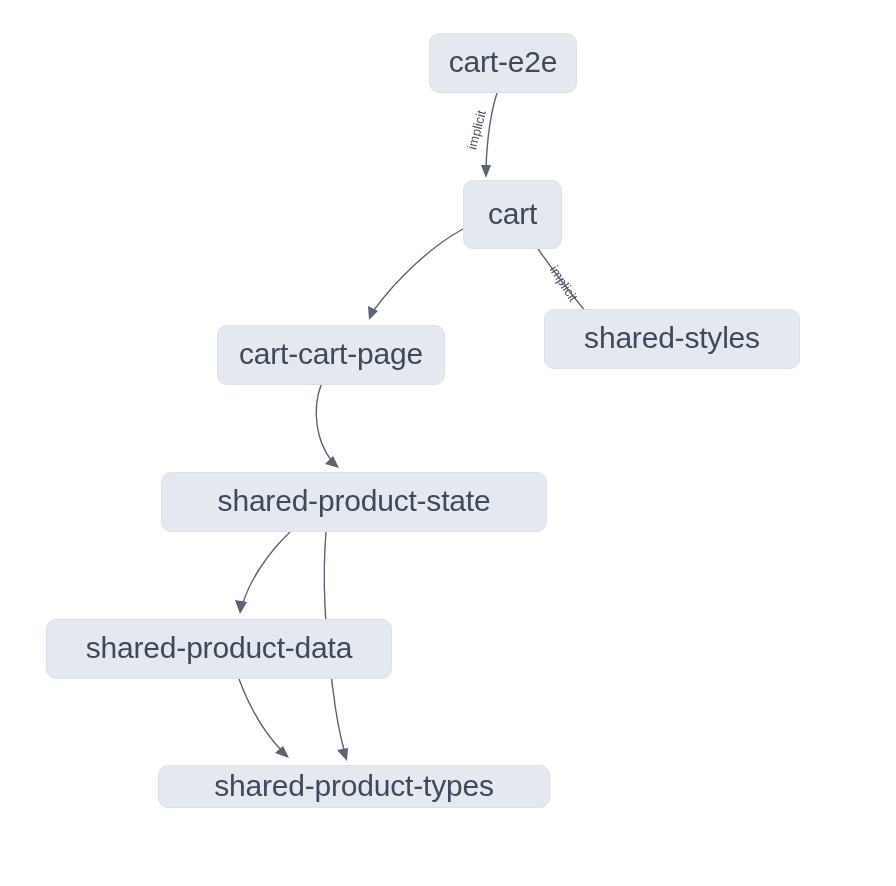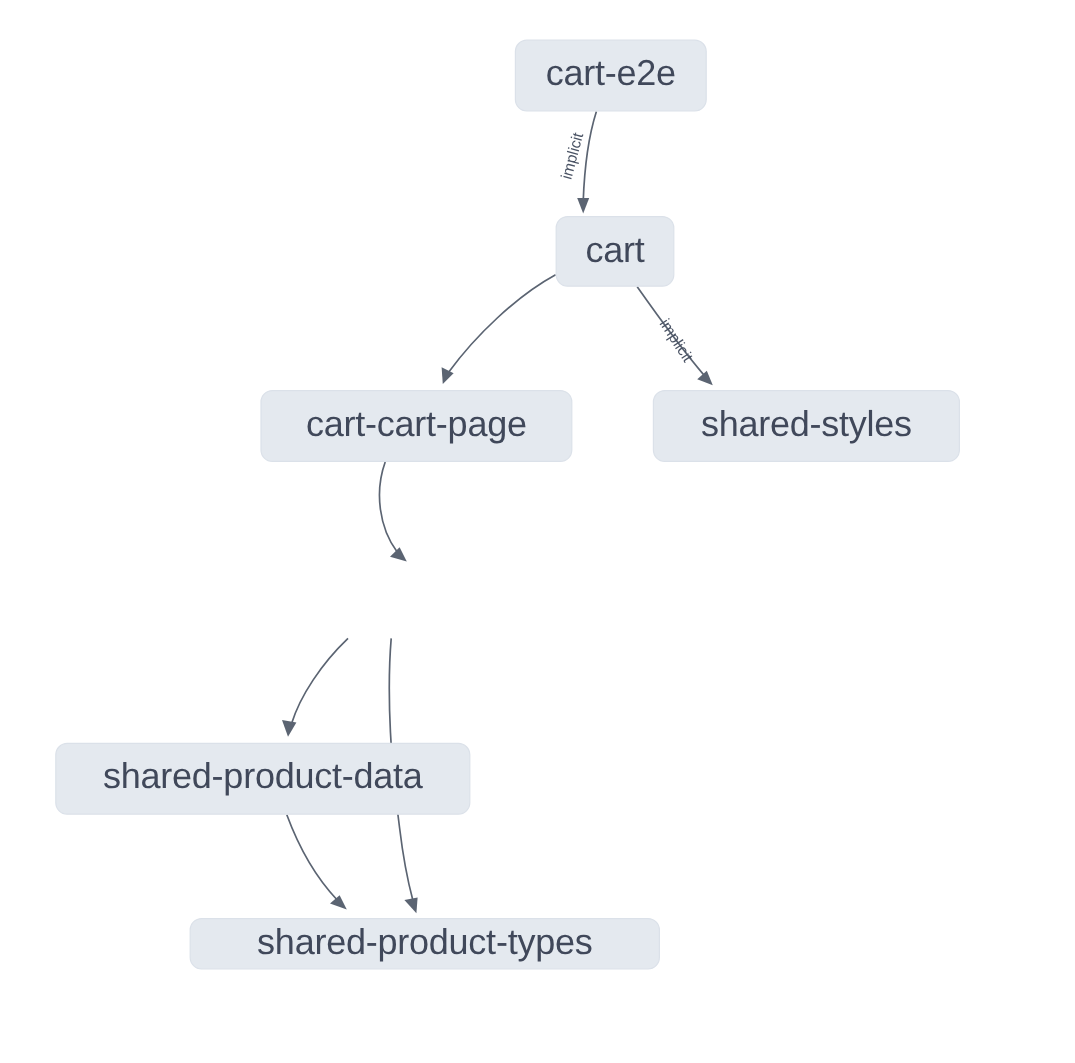--- a/index.html
+++ b/index.html
@@ -103,36 +103,39 @@
       <polygon class="edge-arrow" points="347,761 337,750, 348,748"></polygon>
     </g>
 
     <g>
       <path class="edge-path" d="M 239 679 C 249 706, 264 732, 281 750"></path>
       <polygon class="edge-arrow" points="289,758 275,753, 283,746"></polygon>
     </g>
 
   </svg>
 
-  <div class="graph-node" style="left:429px; top:33px; width:160px; height:60px;">
+  <div class="graph-node" style="left:429px; top:33px; width:148px; height:60px;">
     <span class="node-label">cart-e2e</span>
   </div>
 
-  <div class="graph-node" style="left:463px; top:180px; width:99px; height:59px;">
+  <div class="graph-node" style="left:463px; top:180px; width:99px; height:69px;">
     <span class="node-label">cart</span>
   </div>
 
-  <div class="graph-node" style="left:217px; top:325px; width:260px; height:60px;">
+  <div class="graph-node" style="left:217px; top:325px; width:228px; height:60px;">
     <span class="node-label">cart-cart-page</span>
   </div>
 
-  <div class="graph-node" style="left:544px; top:325px; width:256px; height:60px;">
+  <div class="graph-node" style="left:544px; top:309px; width:256px; height:60px;">
     <span class="node-label">shared-styles</span>
   </div>
 
+  <div class="graph-node" style="left:161px; top:472px; width:386px; height:60px;">
+    <span class="node-label">shared-product-state</span>
+  </div>
 
   <div class="graph-node" style="left:46px; top:619px; width:346px; height:60px;">
     <span class="node-label">shared-product-data</span>
   </div>
 
   <div class="graph-node" style="left:158px; top:765px; width:392px; height:43px;">
     <span class="node-label">shared-product-types</span>
   </div>
 
 </div>

